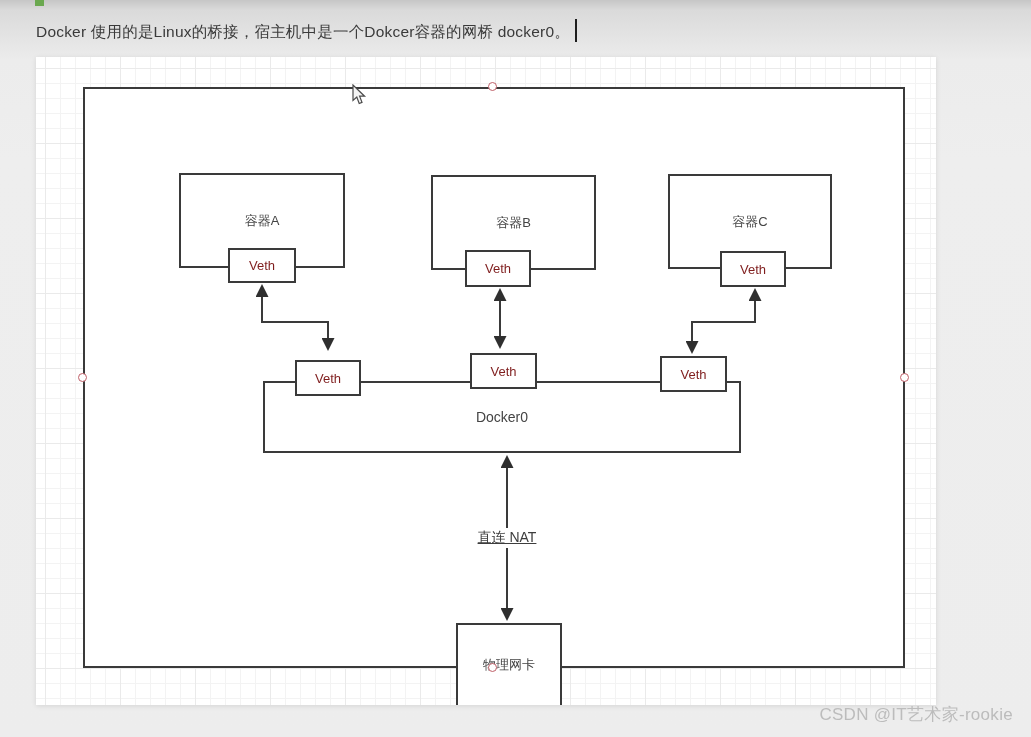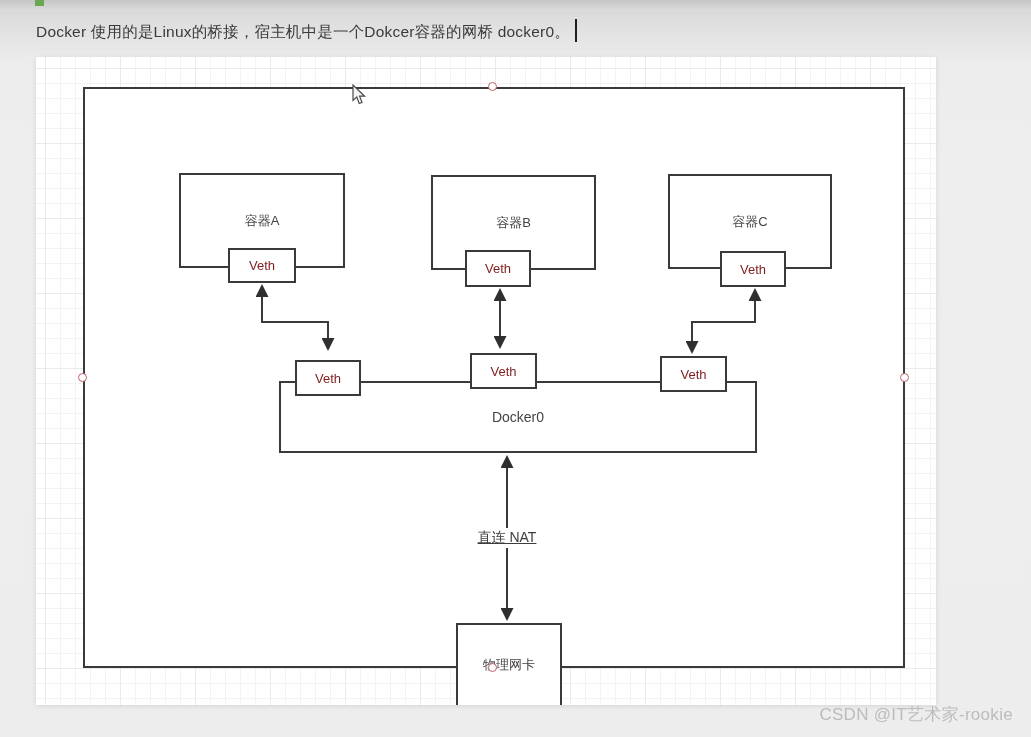--- a/index.html
+++ b/index.html
@@ -33,21 +33,21 @@
   .shape { position:absolute; border:2px solid #3a3a3a; background:#fff; display:flex; align-items:center; justify-content:center; font-size:13px; color:#444; }
   .host-rect      { left:47px;  top:30px;  width:822px; height:581px; z-index:1; }
   .container-box  { z-index:2; }
   .box-a { left:143px; top:116px; width:166px; height:95px; }
   .box-b { left:376px; top:118px; width:165px; height:95px;margin-left:19px; }
   .box-c { left:632px; top:117px; width:164px; height:95px; }
   .veth  { z-index:3; font-size:13px; color:#7f1d1d; }
   .veth-a { left:192px; top:191px; width:68px; height:35px; }
   .veth-b { left:429px; top:193px; width:66px; height:37px; }
   .veth-c { left:684px; top:194px; width:66px; height:36px; }
-  .docker0 { left:227px; top:324px; width:478px; height:72px; z-index:2; font-size:14px;margin-left:16px; }
+  .docker0 { left:227px; top:324px; width:478px; height:72px; z-index:2; font-size:14px; }
   .bveth-l { left:259px; top:303px; width:66px; height:36px; }
   .bveth-m { left:434px; top:296px; width:67px; height:36px; }
   .bveth-r { left:624px; top:299px; width:67px; height:36px; }
   .nic-box { left:420px; top:566px; width:106px; height:82px; border-bottom:none; z-index:3; }
 
   svg.links { position:absolute; left:0; top:0; width:900px; height:648px; z-index:4; pointer-events:none; }
   svg.links path { pointer-events:stroke; }
 
   .nat-label { position:absolute; left:431px; top:471px; width:80px; text-align:center;
     background:#fff; font-size:14px; color:#3d3d3d; z-index:5; padding:1px 0;text-decoration:underline; }

